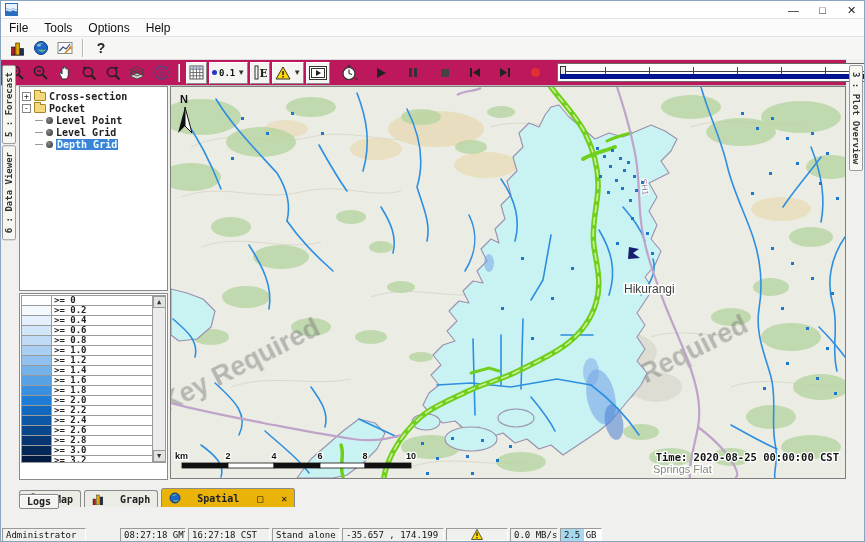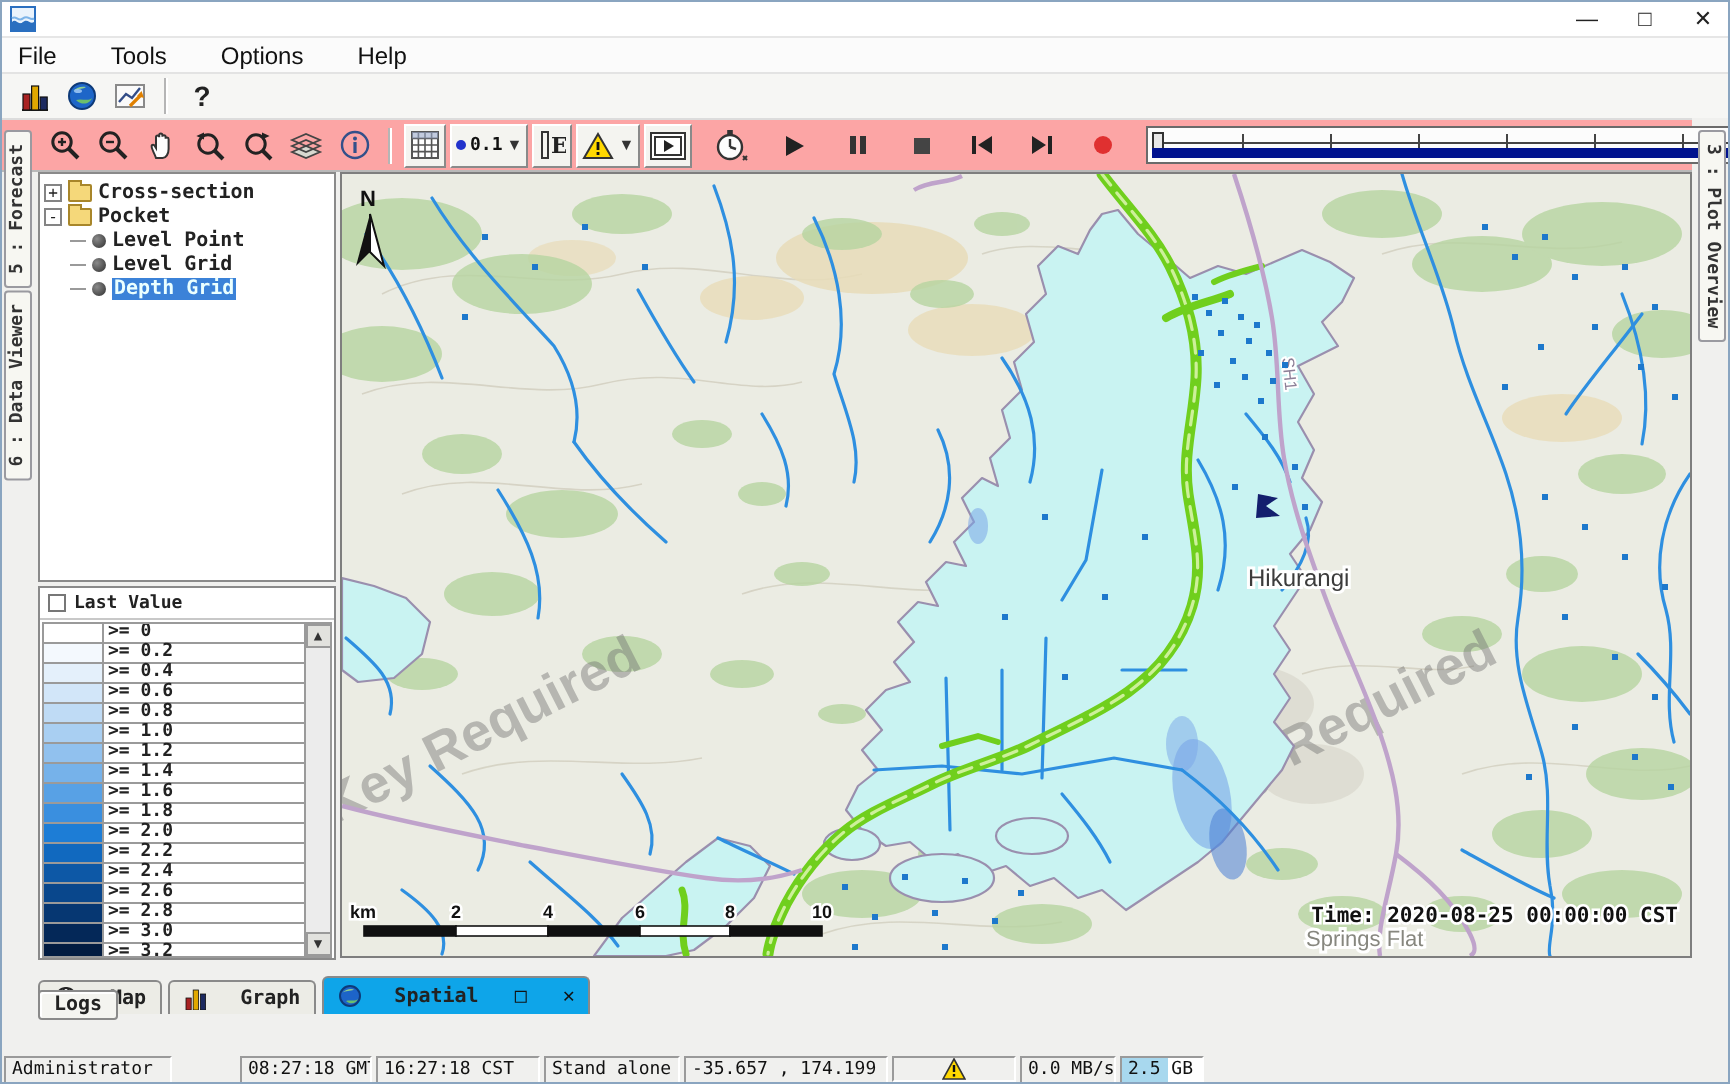--- a/index.html
+++ b/index.html
@@ -6,25 +6,25 @@
   html,body{width:865px;height:542px;overflow:hidden}
   body{font-family:"Liberation Sans",sans-serif;font-size:12px;background:#f0f0ee;position:relative;border:1px solid #8aa5c0}
   .abs{position:absolute}
   
   #titlebar{left:0;top:0;width:865px;height:18px;background:#ffffff;display:flex;align-items:center;border-bottom:1px solid #e6e6e6}
   #titlebar .appicon{width:13px;height:13px;margin:0 5px 0 4px;flex:none}
   #titlebar .title{font-size:12px;color:#111}
   #titlebar .wctl{margin-left:auto;display:flex;height:100%}
   #titlebar .wctl span{width:29px;text-align:center;font-size:11px;line-height:18px;color:#222}
   
-  #menubar{left:0;top:18px;width:865px;height:18px;background:#fbfbfb;display:flex;align-items:center;gap:11px;border-bottom:1px solid #e3e3e3}
+  #menubar{left:0;top:18px;width:865px;height:18px;background:#fbfbfb;display:flex;align-items:center;gap:0;border-bottom:1px solid #e3e3e3}
   #menubar span{padding:0 8px;color:#111}
   
   #toolbar1{left:0;top:36px;width:865px;height:22px;background:#f6f6f4;display:flex;align-items:center;padding-left:4px}
-  #toolbar2{left:0;top:58px;width:845px;height:27px;background:#fca5a5;border-top:1px solid #dcdcdc;border-bottom:1px solid #b9b9b9;display:flex;align-items:center;padding-left:20px}
+  #toolbar2{left:0;top:58px;width:845px;height:27px;background:#be185d;border-top:1px solid #dcdcdc;border-bottom:1px solid #b9b9b9;display:flex;align-items:center;padding-left:4px}
   .tbtn{width:24px;height:22px;display:flex;align-items:center;justify-content:center;flex:none}
   .tbtn svg{display:block}
   .raised{border:1px solid;border-color:#ffffff #8a8a8a #8a8a8a #ffffff;background:#f4f4f0;height:22px;display:flex;align-items:center;justify-content:center;padding:0 2px;flex:none;margin:0 1px}
   .sep{width:2px;height:18px;border-left:1px solid #b5b5b5;border-right:1px solid #ffffff;margin:0 5px;flex:none}
   .qmark{font-size:14px;font-weight:bold;color:#222}
   .ddcaret{font-size:8px;color:#333;margin-left:2px}
   .bluedot{width:5px;height:5px;border-radius:50%;background:#2233cc;display:inline-block;margin-right:2px}
   .smalltxt{font-size:9px;font-weight:bold;color:#111;font-family:"DejaVu Sans Mono",monospace}
   
   #timeline{position:relative;width:360px;height:19px;border:1px solid #6a6a6a;background:#fcfcfc;margin-left:10px;flex:none}
@@ -56,21 +56,21 @@
   .lg-swatch{width:30px;border-right:1px solid #9a9a9a;flex:none}
   .lg-label{padding:0 2px;line-height:9px}
   .lg-scroll{position:absolute;right:0;top:0;bottom:0;width:13px;background:#ececec;border-left:1px solid #9a9a9a;display:flex;flex-direction:column;justify-content:space-between;align-items:center}
   .lg-scroll .arr{width:13px;height:12px;background:#e2e2de;border:1px solid #9a9a9a;font-size:7px;line-height:10px;text-align:center;color:#333}
   
   #map{left:169px;top:85px;width:676px;height:393px;border:1px solid #7e7e7e;background:#ebece3}
   #map svg{display:block}
   
   #tabbar{left:18px;top:487px;height:19px;display:flex;align-items:flex-end;gap:3px}
   .btab{display:inline-flex;align-items:center;gap:16px;border:1px solid #8a8a8a;border-bottom:none;border-radius:3px 3px 0 0;padding:2px 7px;background:#ececе6;background:#ecece6;font-family:"DejaVu Sans Mono",monospace;font-size:10px;font-weight:bold;color:#222;height:17px}
-  .btab.selected{background:#0ea5e9;height:19px}
+  .btab.selected{background:#eab308;height:19px}
   .btab .pctl{font-size:10px;margin-left:2px;color:#111}
   .btab .pctl.close{font-weight:bold}
   #logsrow{left:18px;top:493px;height:18px}
   #logsbtn{display:inline-block;border:1px solid #8a8a8a;border-radius:2px;background:#f4f4f0;box-shadow:inset 1px 1px #fff;padding:1px 7px;font-family:"DejaVu Sans Mono",monospace;font-size:10px;font-weight:bold;color:#222}
   
   #statusbar{left:0;top:526px;width:865px;height:16px;display:flex;gap:2px;align-items:flex-start;padding:1px 1px;font-family:"DejaVu Sans Mono",monospace;font-size:9px;color:#111;background:#f0f0ee}
   .scell{border:1px solid;border-color:#9a9a9a #ffffff #ffffff #9a9a9a;padding:0 3px;line-height:12px;white-space:nowrap;overflow:hidden;flex:none}
   .sspacer{flex:none;width:30px}
   .scell.mem{background:linear-gradient(to right,var(--memory-fill,#a8d8ee) 0 58%,#fff 58%)}
   .scell.warn{display:flex;align-items:center;justify-content:center}
@@ -287,24 +287,20 @@
     <span class="lbl">Level Grid</span>
   </div>
   <div class="trow child selected">
     <span class="conn"></span>
     <span class="bullet"></span>
     <span class="lbl">Depth Grid</span>
   </div>
 </div>
 
 <div id="legend" class="abs">
-  <div class="lg-head">
-    <span class="checkbox"></span>
-    <span>Last Value</span>
-  </div>
   <div class="lg-body">
     <div class="lg-list">
 
         <div class="lg-row">
           <span class="lg-swatch" style="background: rgb(255, 255, 255);"></span>
           <span class="lg-label">&gt;= 0</span>
         </div>
 
         <div class="lg-row">
           <span class="lg-swatch" style="background: rgb(244, 249, 254);"></span>

